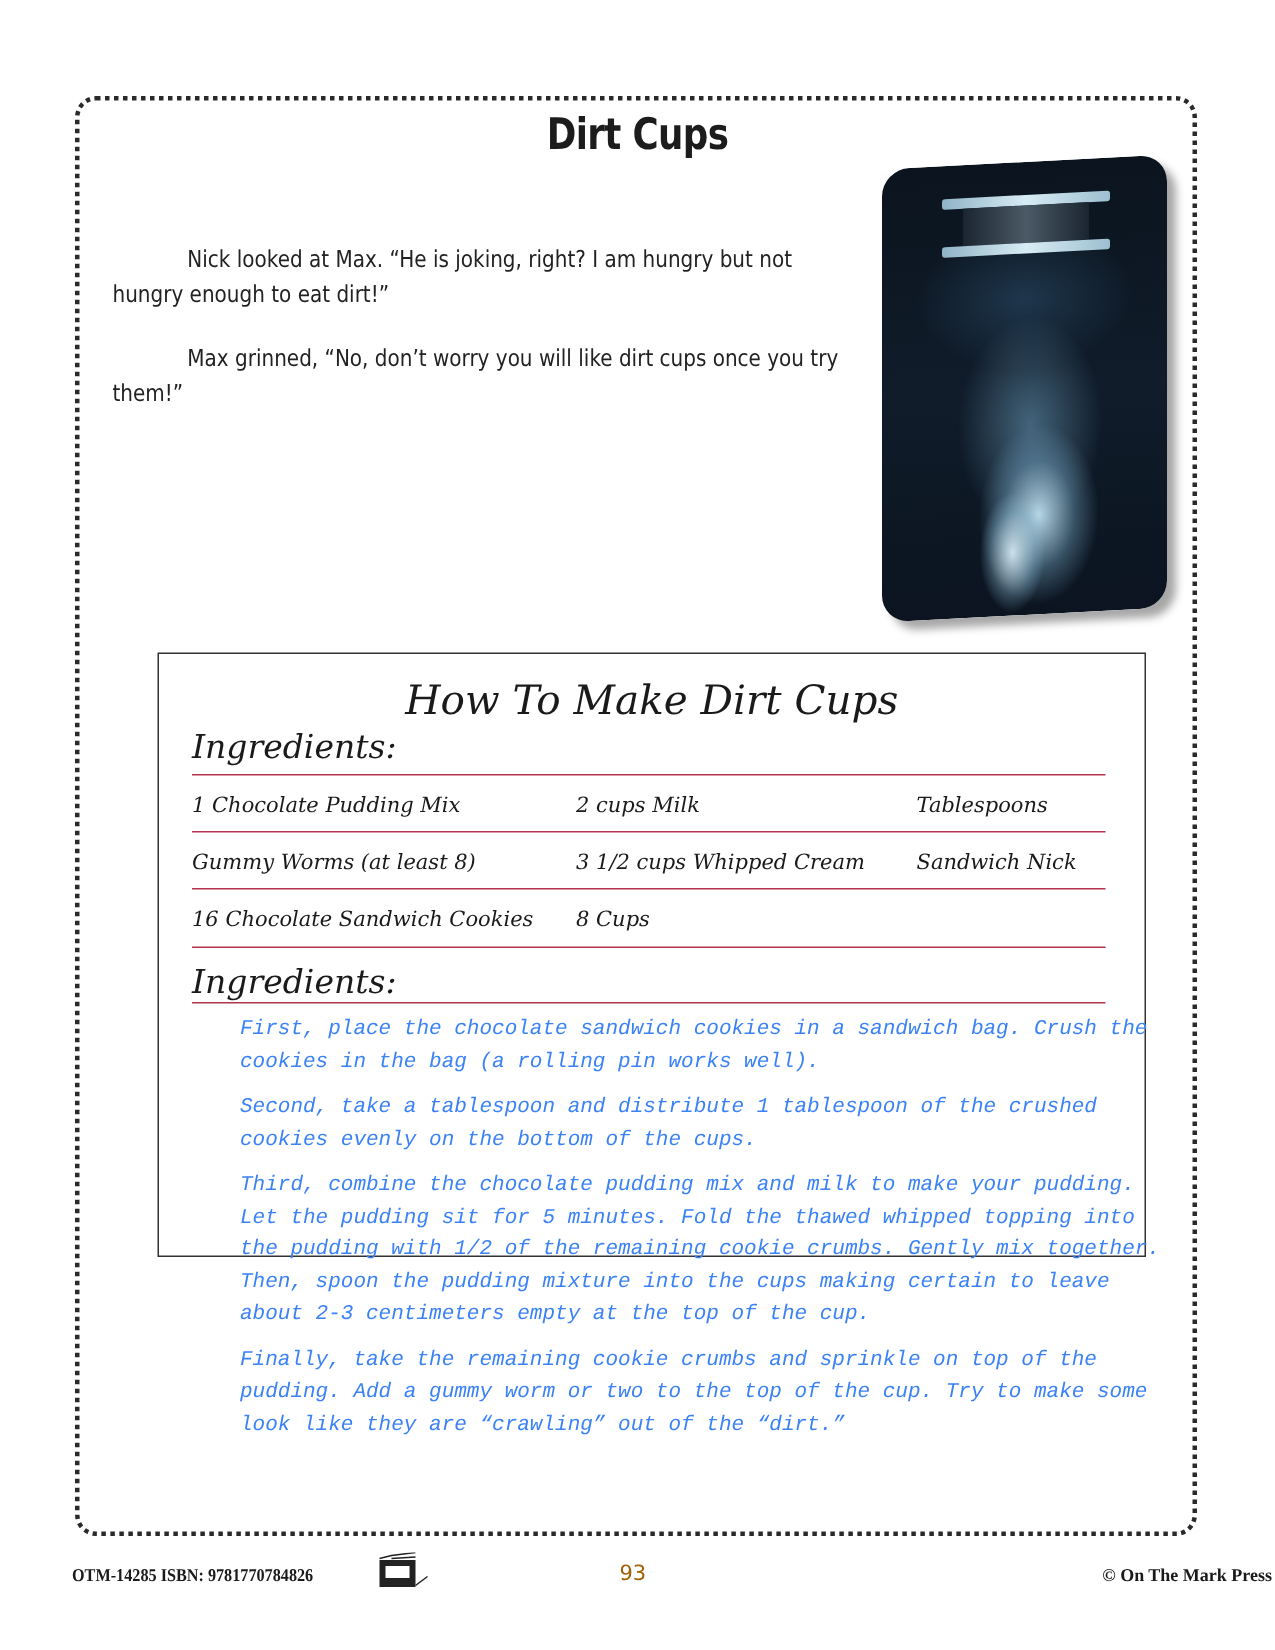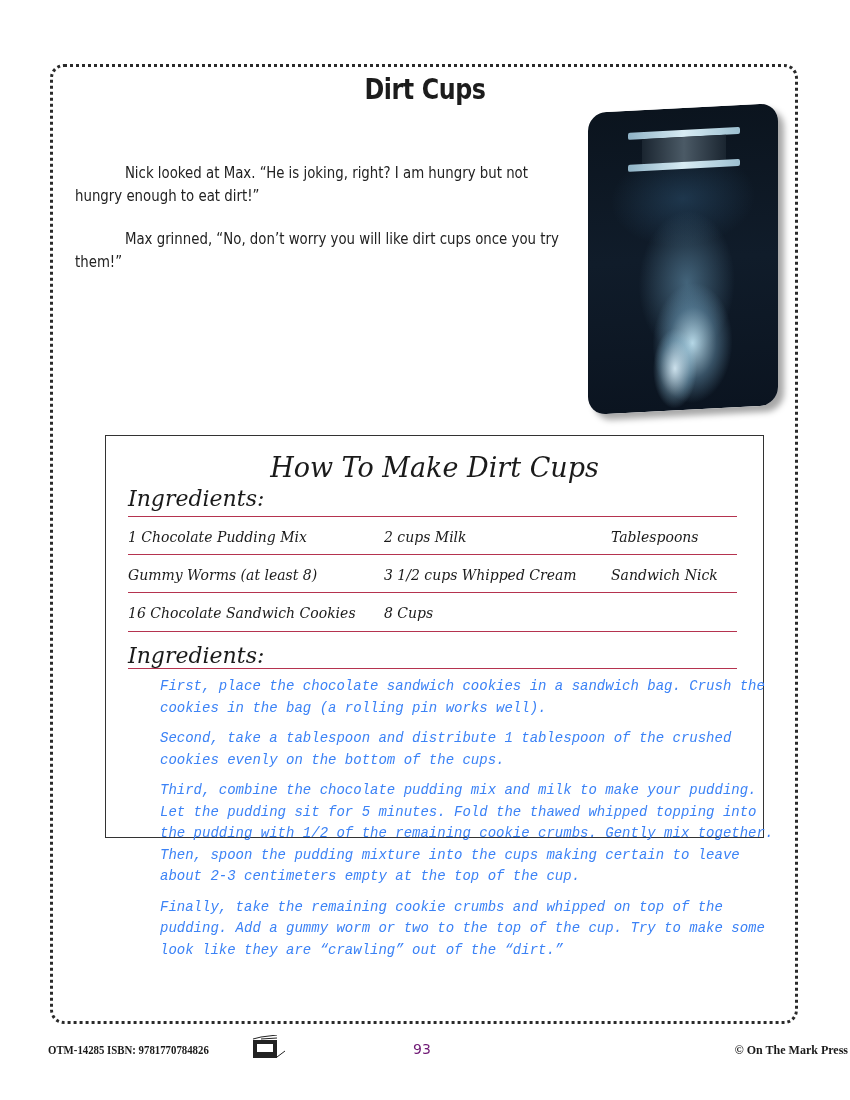--- a/index.html
+++ b/index.html
@@ -60,21 +60,21 @@
     .ing-row .c1 { left:0; }
     .ing-row .c2 { left:256px; }
     .ing-row .c3 { left:483px; }
     .directions {
       position:absolute; left:22px; top:240px; width:615px;
       font-family:Liberation Mono, monospace; font-style:italic; font-size:14px; line-height:21.5px; color:#3b82f6;margin-left:32px;
     }
     .directions p { margin:0 0 9px 0; }
     .footer { position:absolute; top:1041px; left:0; width:850px; height:20px; font-family:"Liberation Serif", serif; font-size:12px;padding-left:46px; }
     .footer .left { position:absolute; left:48px; top:2px; font-weight:bold; transform:scaleX(0.9); transform-origin:left; }
-    .footer .page { position:absolute; left:413px; top:0; font-family:"DejaVu Sans", sans-serif; font-size:14px; color:#701a75; }
+    .footer .page { position:absolute; left:413px; top:0; font-family:"DejaVu Sans", sans-serif; font-size:14px; color:#a16207; }
     .footer .right { position:absolute; right:48px; top:2px; font-weight:bold; }
     .logo-icon { position:absolute; left:247px; top:1035px; width:44px; height:26px; }
   </style>
 </head>
 <body>
 
 <div class="frame"></div>
 
 <div class="title">Dirt Cups</div>
 
@@ -119,21 +119,21 @@
   </div>
   <div class="rule" style="top:195px;"></div>
 
   <div class="section-label" style="top:207px;">Ingredients:</div>
   <div class="rule" style="top:232px;"></div>
 
   <div class="directions">
     <p>First, place the chocolate sandwich cookies in a sandwich bag. Crush the cookies in the bag (a rolling pin works well).</p>
     <p>Second, take a tablespoon and distribute 1 tablespoon of the crushed cookies evenly on the bottom of the cups.</p>
     <p>Third, combine the chocolate pudding mix and milk to make your pudding. Let the pudding sit for 5 minutes. Fold the thawed whipped topping into the pudding with 1/2 of the remaining cookie crumbs. Gently mix together. Then, spoon the pudding mixture into the cups making certain to leave about 2-3 centimeters empty at the top of the cup.</p>
-    <p>Finally, take the remaining cookie crumbs and whipped on top of the pudding. Add a gummy worm or two to the top of the cup. Try to make some look like they are “crawling” out of the “dirt.”</p>
+    <p>Finally, take the remaining cookie crumbs and sprinkle on top of the pudding. Add a gummy worm or two to the top of the cup. Try to make some look like they are “crawling” out of the “dirt.”</p>
   </div>
 </div>
 
 <div class="footer">
   <span class="left">OTM-14285  ISBN: 9781770784826</span>
   <span class="page">93</span>
   <span class="right">© On The Mark Press</span>
 </div>
 
 <svg class="logo-icon" viewBox="0 0 44 26">

